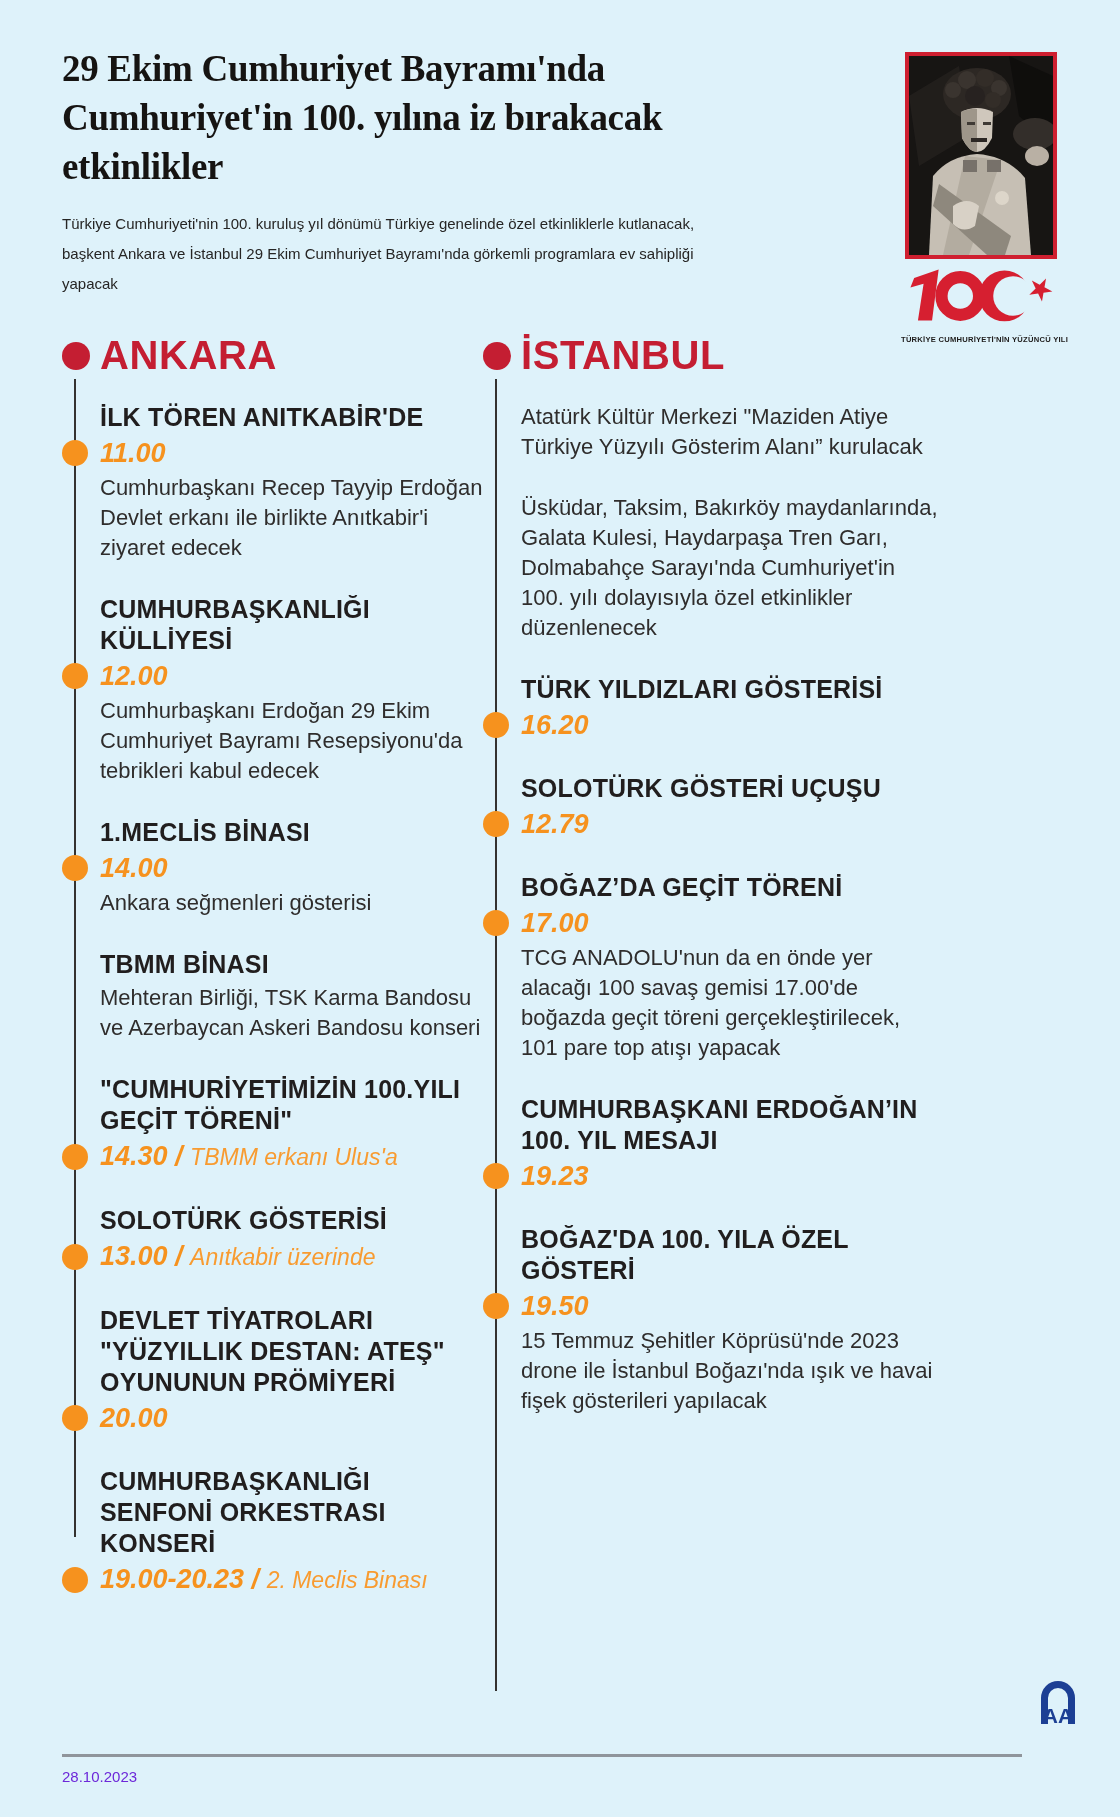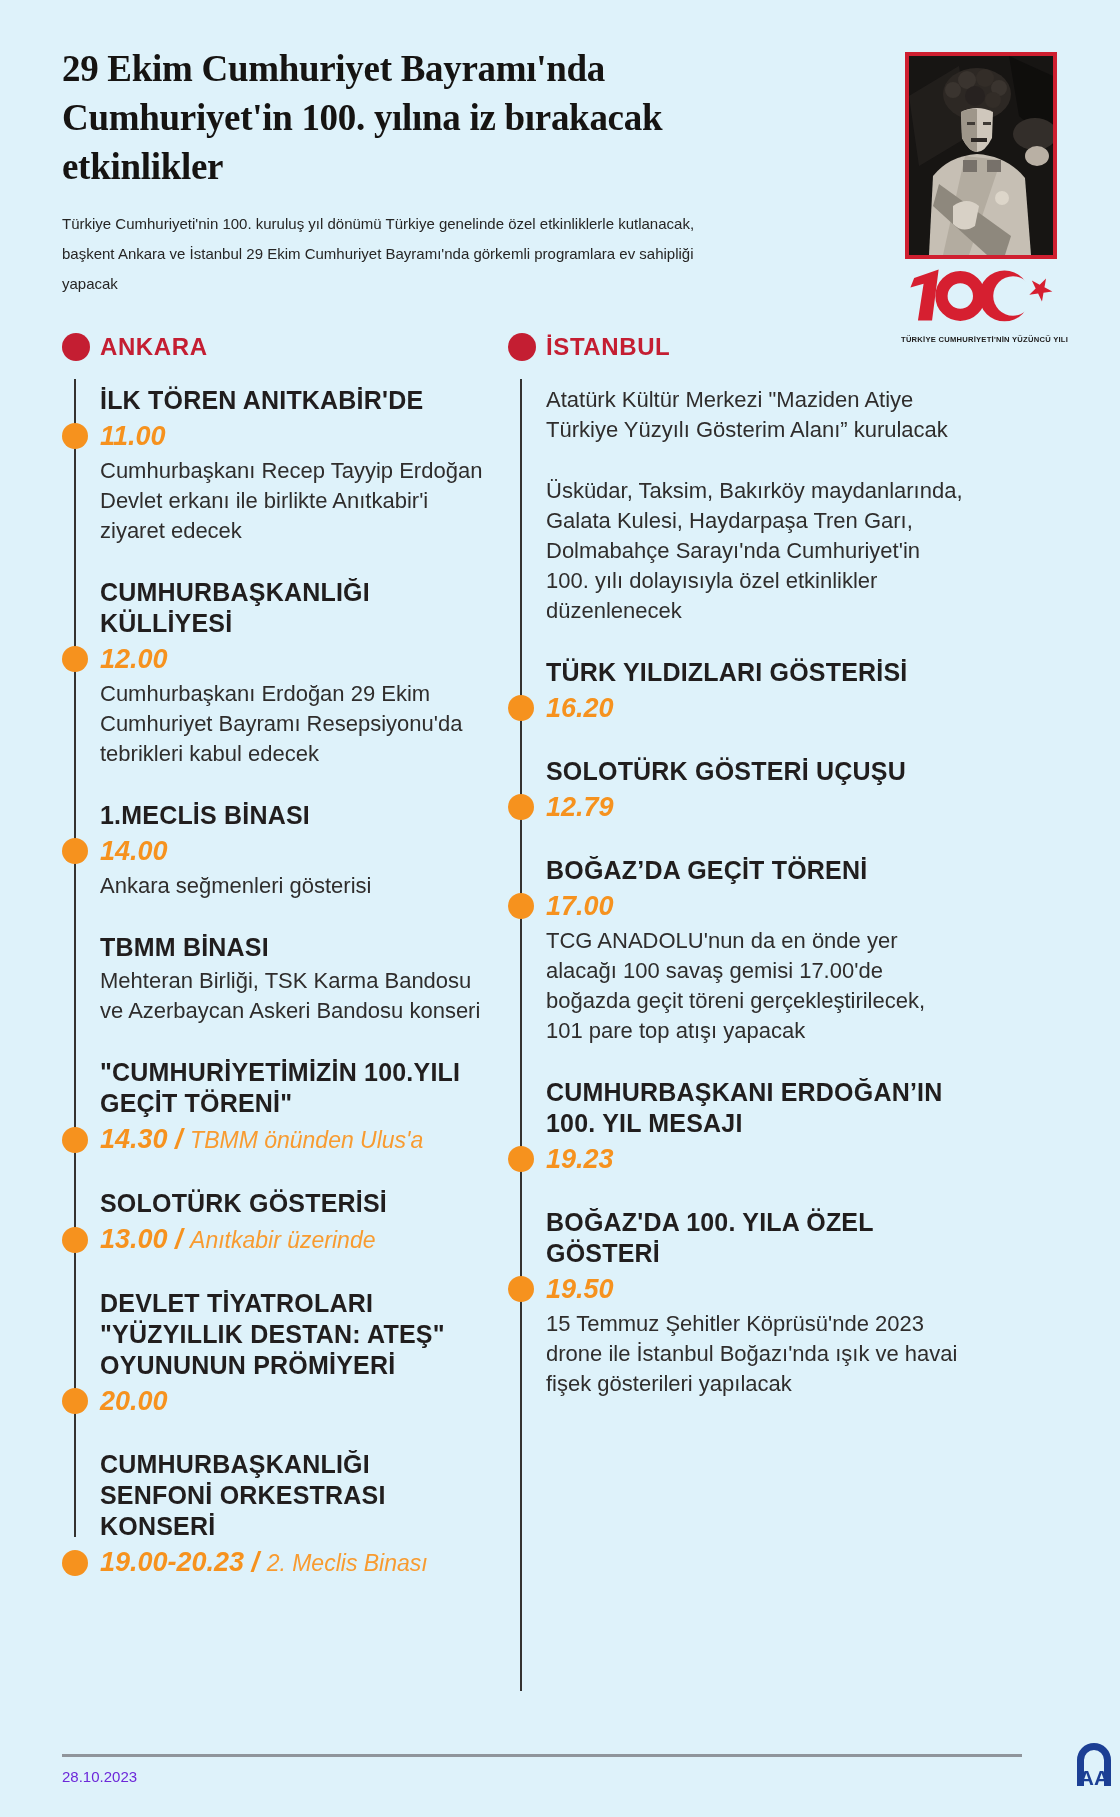--- a/index.html
+++ b/index.html
@@ -32,52 +32,52 @@
   
   .logo100 { position:absolute; left:901px; top:258px; width:160px; text-align:center; }
   .logo100 svg { display:block; width:160px; height:74px; }
   .logo100-caption {
     margin-top:3px; font-size:7.6px; font-weight:700; color:#1d1b1a;
     letter-spacing:0.25px; white-space:nowrap;
   }
   
   .col { position:absolute; top:333px; }
   .col.left  { left:62px;  width:422px; }
-  .col.right { left:508px; width:455px; }
+  .col.right { left:483px; width:455px; }
   .col::before {
     content:""; position:absolute; left:12px; top:46px; width:2px; background:#343230; z-index:0;
   }
   .col.left::before  { height:1158px; }
   .col.right::before { height:1312px; }
   .city-row { position:relative; padding-left:38px; margin-bottom:24px; }
   .city-dot {
     position:absolute; left:0; top:50%; margin-top:-14px;
     width:28px; height:28px; border-radius:50%; background:#c41e32; z-index:1;
   }
-  .city-label { font-size:24px; font-weight:800; color:#c41e32; letter-spacing:0.6px;text-align:right; }
+  .city-label { font-size:40px; font-weight:800; color:#c41e32; letter-spacing:0.6px;text-align:right; }
   .item { position:relative; padding-left:38px; margin-bottom:31px; z-index:1; }
   .heading {
     font-size:25px; font-weight:800; line-height:31px; color:#211e1e; letter-spacing:0.2px;
   }
   .time-row {
     position:relative; margin:3px 0 2px; font-size:27px; line-height:34px;
     color:#f6921e; font-weight:800;font-style:italic;
   }
   .time-dot {
     position:absolute; left:-38px; top:50%; margin-top:-13px;
     width:26px; height:26px; border-radius:50%; background:#f6921e; z-index:1;
   }
   .location { font-weight:400; font-size:23px; color:#f89b30; }
   .desc { font-size:22px; line-height:30px; color:#2f2d2c; margin-top:3px; font-weight:400; }
   
   .footer-divider {
     position:absolute; left:62px; top:1754px; width:960px; height:3px; background:#8f959b;
   }
   .publish-date { position:absolute; left:62px; top:1768px; font-size:15px; color:#6d28d9; }
-  .aa-logo { position:absolute; left:1036px; top:1738px; width:44px; height:48px;margin-left:36px; }
+  .aa-logo { position:absolute; left:1036px; top:1676px; width:44px; height:48px; }
   .aa-logo svg { display:block; width:100%; height:100%; }
 </style>
 </head>
 <body>
 
 <div class="header">
   <h1 class="title">29 Ekim Cumhuriyet Bayramı'nda Cumhuriyet'in 100. yılına iz bırakacak etkinlikler</h1>
   <p class="subtitle">Türkiye Cumhuriyeti'nin 100. kuruluş yıl dönümü Türkiye genelinde özel etkinliklerle kutlanacak, başkent Ankara ve İstanbul 29 Ekim Cumhuriyet Bayramı'nda görkemli programlara ev sahipliği yapacak</p>
 </div>
 
@@ -165,21 +165,21 @@
   <div class="item">
     <div class="heading">TBMM BİNASI</div>
 
     <div class="desc">Mehteran Birliği, TSK Karma Bandosu ve Azerbaycan Askeri Bandosu konseri</div>
   </div>
 
   <div class="item">
     <div class="heading">"CUMHURİYETİMİZİN 100.YILI GEÇİT TÖRENİ"</div>
     <div class="time-row">
       <span class="time-dot"></span>
-      <span class="time">14.30 / </span><span class="location">TBMM önünden Ulus'a</span>
+      <span class="time">14.30 / </span><span class="location">TBMM erkanı Ulus'a</span>
     </div>
 
   </div>
 
   <div class="item">
     <div class="heading">SOLOTÜRK GÖSTERİSİ</div>
     <div class="time-row">
       <span class="time-dot"></span>
       <span class="time">13.00 / </span><span class="location">Anıtkabir üzerinde</span>
     </div>

